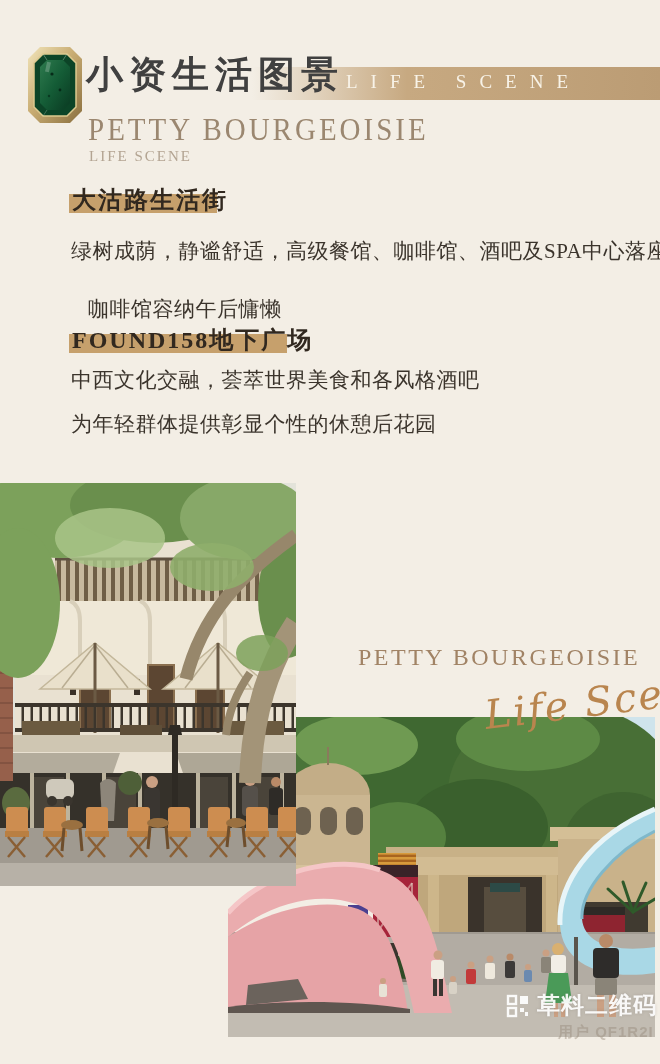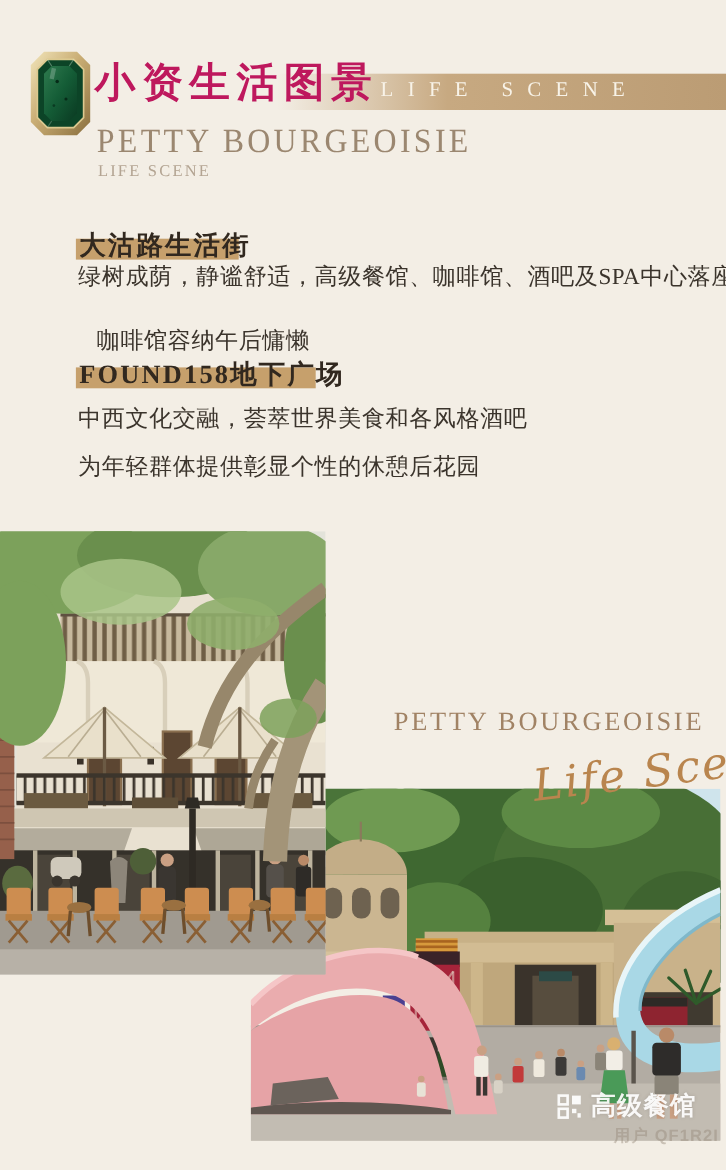--- a/index.html
+++ b/index.html
@@ -5,21 +5,21 @@
   html,body{margin:0;padding:0;background:#888;}
   .canvas{position:relative;width:660px;height:1064px;background:#f3eee5;overflow:hidden;
           font-family:"Liberation Serif",serif;}
   
   .gem{position:absolute;left:26px;top:44px;width:58px;height:82px;}
   .banner{position:absolute;left:252px;top:67px;width:408px;height:33px;
           background:linear-gradient(90deg,rgba(194,164,126,0) 0%,#c7a981 38%,#bb9c74 100%);}
   .banner-text{position:absolute;left:94px;top:4px;font-size:19px;letter-spacing:13px;
                color:#f8f3e8;white-space:nowrap;}
   .title-cn{position:absolute;left:86px;top:50px;font-size:37px;font-weight:700;
-            letter-spacing:6px;color:#be185d;z-index:3;white-space:nowrap;}
+            letter-spacing:6px;color:#404040;z-index:3;white-space:nowrap;}
   .petty-top{position:absolute;left:88px;top:112px;font-size:29px;letter-spacing:3px;
              color:#9b8770;transform:scaleY(1.06);transform-origin:top left;white-space:nowrap;}
   .life-small{position:absolute;left:89px;top:148px;font-size:15px;letter-spacing:2px;
               color:#b3a492;white-space:nowrap;}
   
   .sec-head{position:absolute;left:72px;font-size:24px;font-weight:700;color:#31281f;
             letter-spacing:2px;white-space:nowrap;}
   .sec-head .hl{position:absolute;top:10px;left:-3px;height:19px;background:#c6a06c;z-index:0;}
   .sec-head .txt{position:relative;z-index:1;}
   .hl1{width:148px;} .hl2{width:218px;}
@@ -77,21 +77,21 @@
   </div>
 
   <div class="banner">
     <div class="banner-text">LIFE SCENE</div>
   </div>
 
   <div class="title-cn">小资生活图景</div>
   <div class="petty-top">PETTY BOURGEOISIE</div>
   <div class="life-small">LIFE SCENE</div>
 
-  <div class="sec-head" style="top:207px;text-align:right;">
+  <div class="sec-head" style="top:184px;text-align:right;">
     <span class="hl hl1"></span>
     <span class="txt">大沽路生活街</span>
   </div>
   <div class="body-line" style="top:237px;">绿树成荫，静谧舒适，高级餐馆、咖啡馆、酒吧及SPA中心落座</div>
   <div class="body-line" style="top:295px;padding-left:17px;">咖啡馆容纳午后慵懒</div>
 
   <div class="sec-head" style="top:324px;">
     <span class="hl hl2"></span>
     <span class="txt">FOUND158地下广场</span>
   </div>
@@ -409,17 +409,17 @@
   <div class="wm">
     <svg width="24" height="24" viewBox="0 0 24 24">
       <g fill="none" stroke="rgba(255,255,255,.92)" stroke-width="2.4">
         <rect x="2" y="2" width="8" height="8"></rect>
           <rect x="2" y="14" width="8" height="8"></rect>
       </g>
       <rect x="14" y="2" width="8" height="8" fill="rgba(255,255,255,.92)"></rect>
       <rect x="14" y="14" width="4" height="4" fill="rgba(255,255,255,.92)"></rect>
       <rect x="19" y="18" width="3" height="4" fill="rgba(255,255,255,.92)"></rect>
     </svg>
-    <span class="wm-text">高级餐馆</span>
+    <span class="wm-text">草料二维码</span>
   </div>
   <div class="wm-user">用户 QF1R2I</div>
 
 </div>
 
 </body></html>

